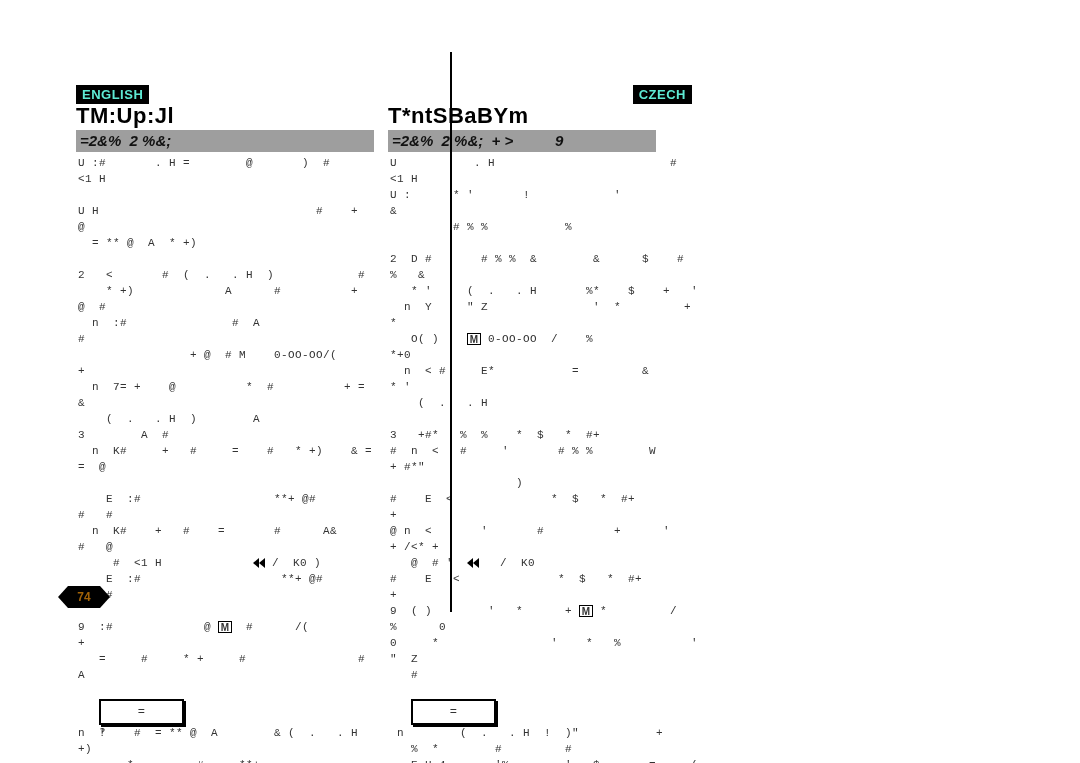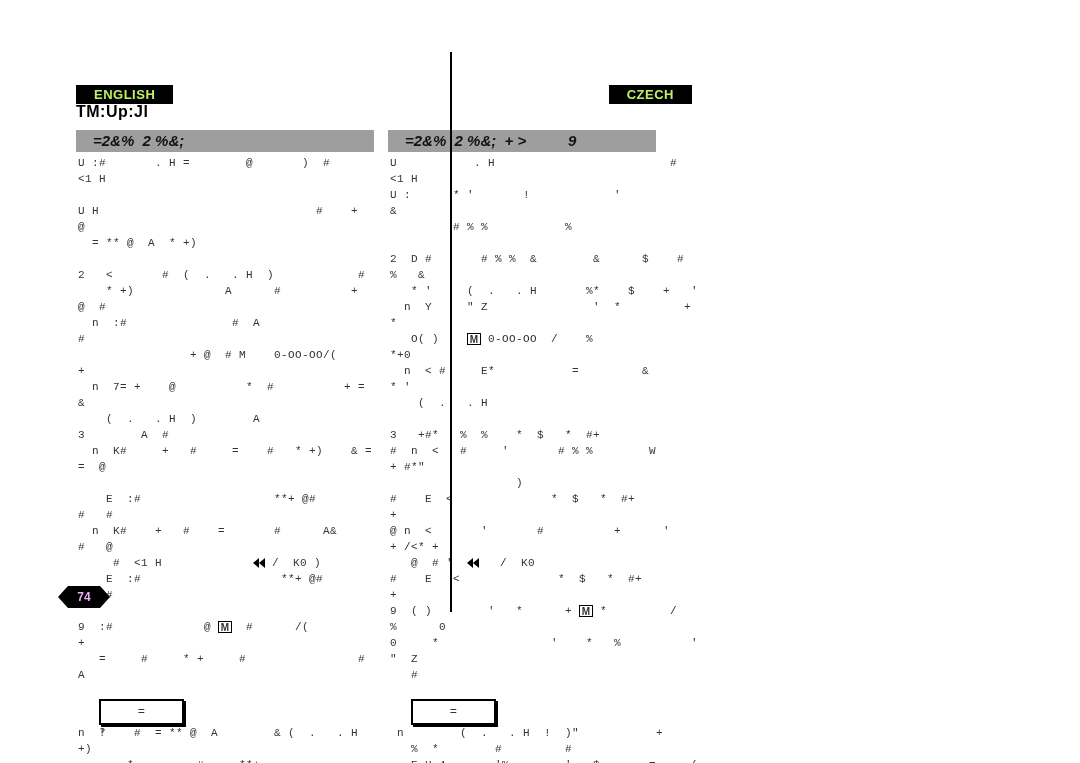--- a/index.html
+++ b/index.html
@@ -23,48 +23,48 @@
     position: absolute;
     left: 374px;
     top: 0;
     width: 0;
     height: 560px;
     border-left: 2px solid #000;
   }
   .lang-tag {
     position: absolute;
     background: #000;
-    color: #bef264;
+    color: #5eead4;
     font-size: 13px;
     font-weight: bold;
-    padding: 2px 18px;
+    padding: 2px 6px;
     letter-spacing: .5px;
   }
   .lang-left  { left: 0;   top: 33px; }
   .lang-right { right: 12px;  top: 33px; }
   .title {
     position: absolute;
     top: 51px;
-    font-size: 16px;
+    font-size: 22px;
     font-weight: bold;
     font-family: "Arial Black", Arial, sans-serif;
     letter-spacing: .5px;
   }
   .title-left  { left: 0;   }
   .title-right { left: 312px; }
   .bar {
     position: absolute;
     top: 78px;
     height: 22px;
     background: #9e9e9e;
     color: #111;
     font-style: italic;
     font-weight: bold;
     font-size: 15px;
-    padding-left: 17px;
+    padding-left: 4px;
     line-height: 22px;
     white-space: pre;
   }
   .bar-left  { left: 0;   width: 298px; }
   .bar-right { left: 312px; width: 268px; }
   .body-col {
     position: absolute;
     top: 103px;
     width: 300px;
     font-family: "Courier New", monospace;
@@ -102,21 +102,21 @@
     font-family: "Courier New", monospace;
     font-size: 12px;
     box-shadow: 2px 2px 0 #000;
   }
   .pgnum {
     position: absolute;
     left: -8px;
     top: 534px;
     width: 32px; height: 22px;
     background: #000;
-    color: #f0abfc;
+    color: #a16207;
     font-size: 12px;
     font-weight: bold;
     text-align: center;
     line-height: 22px;
   }
   .pgnum::before, .pgnum::after {
     content: '';
     position: absolute;
     top: 0;
     border-top: 11px solid transparent;
@@ -127,20 +127,21 @@
 </style>
 </head>
 <body>
 
 <div class="page">
 
   <div class="lang-tag lang-left">ENGLISH</div>
   <div class="lang-tag lang-right">CZECH</div>
 
   <div class="title title-left">TM:Up:Jl</div>
+  <div class="title title-right">T*ntSBaBYm</div>
 
   <div class="bar bar-left">=2&amp;%  2 %&amp;;</div>
   <div class="bar bar-right">=2&amp;%  2 %&amp;;  + &gt;          9</div>
 
   <div class="body-col body-left" id="col-left"><div>U :#       . H =        @       )  #            &lt;1 H</div><div>&nbsp;</div><div>U H                               #    +   @</div><div>  = ** @  A  * +)</div><div>&nbsp;</div><div>2   &lt;       #  (  .   . H  )            #</div><div>    * +)             A      #          +   @  #</div><div>  n  :#               #  A                      #</div><div>                + @  # M    0-OO-OO/(          +</div><div>  n  7= +    @          *  #          + =       &amp;</div><div>    (  .   . H  )        A</div><div>3        A  #</div><div>  n  K#     +   #     =    #   * +)    &amp; =    =  @</div><div>&nbsp;</div><div>    E  :#                   **+ @#           #   #</div><div>  n  K#    +   #    =       #      A&amp;         #   @</div><div>     #  &lt;1 H             <span class="rew"></span><span class="rew"></span> /  K0 )</div><div>    E  :#                    **+ @#          #   #</div><div>&nbsp;</div><div>9  :#             @ <span class="m-box">M</span>  #      /(         +</div><div>   =     #     * +     #                #  A</div><div>&nbsp;</div><div>   <span class="note-box">   =   </span></div><div>n  ‽    #  = ** @  A        &amp; (  .   . H  +)</div><div>       *         #     **+—</div></div>
   <div class="body-col body-right" id="col-right"><div>U           . H                         #         &lt;1 H</div><div>U :      * '       !            '                  &amp;</div><div>         # % %           %</div><div>&nbsp;</div><div>2  D #       # % %  &amp;        &amp;      $    #     %   &amp;</div><div>   * '     (  .   . H       %*    $    +   '</div><div>  n  Y     " Z               '  *         +  *</div><div>   O( )    <span class="m-box">M</span> 0-OO-OO  /    %               *+0</div><div>  n  &lt; #     E*           =         &amp;         * '</div><div>    (  .   . H</div><div>&nbsp;</div><div>3   +#*   %  %    *  $   *  #+</div><div>#  n  &lt;   #     '       # % %        W         + #*"</div><div>                  )</div><div>#    E  &lt;              *  $   *  #+               +</div><div>@ n  &lt;       '       #          +      '     + /&lt;* +</div><div>   @  # '  <span class="rew"></span><span class="rew"></span>   /  K0</div><div>#    E   &lt;              *  $   *  #+              +</div><div>9  ( )        '   *      + <span class="m-box">M</span> *         /    %      0</div><div>0     *                '    *   %          '    "  Z</div><div>   #</div><div>&nbsp;</div><div>   <span class="note-box">   =   </span></div><div> n        (  .   . H  !  )"           +</div><div>   %  *        #         #</div><div>   E H 4       '%        '   $       =     (  .   . H</div></div>
 
   <div class="sep"></div>
 
   <div class="pgnum">74</div>

